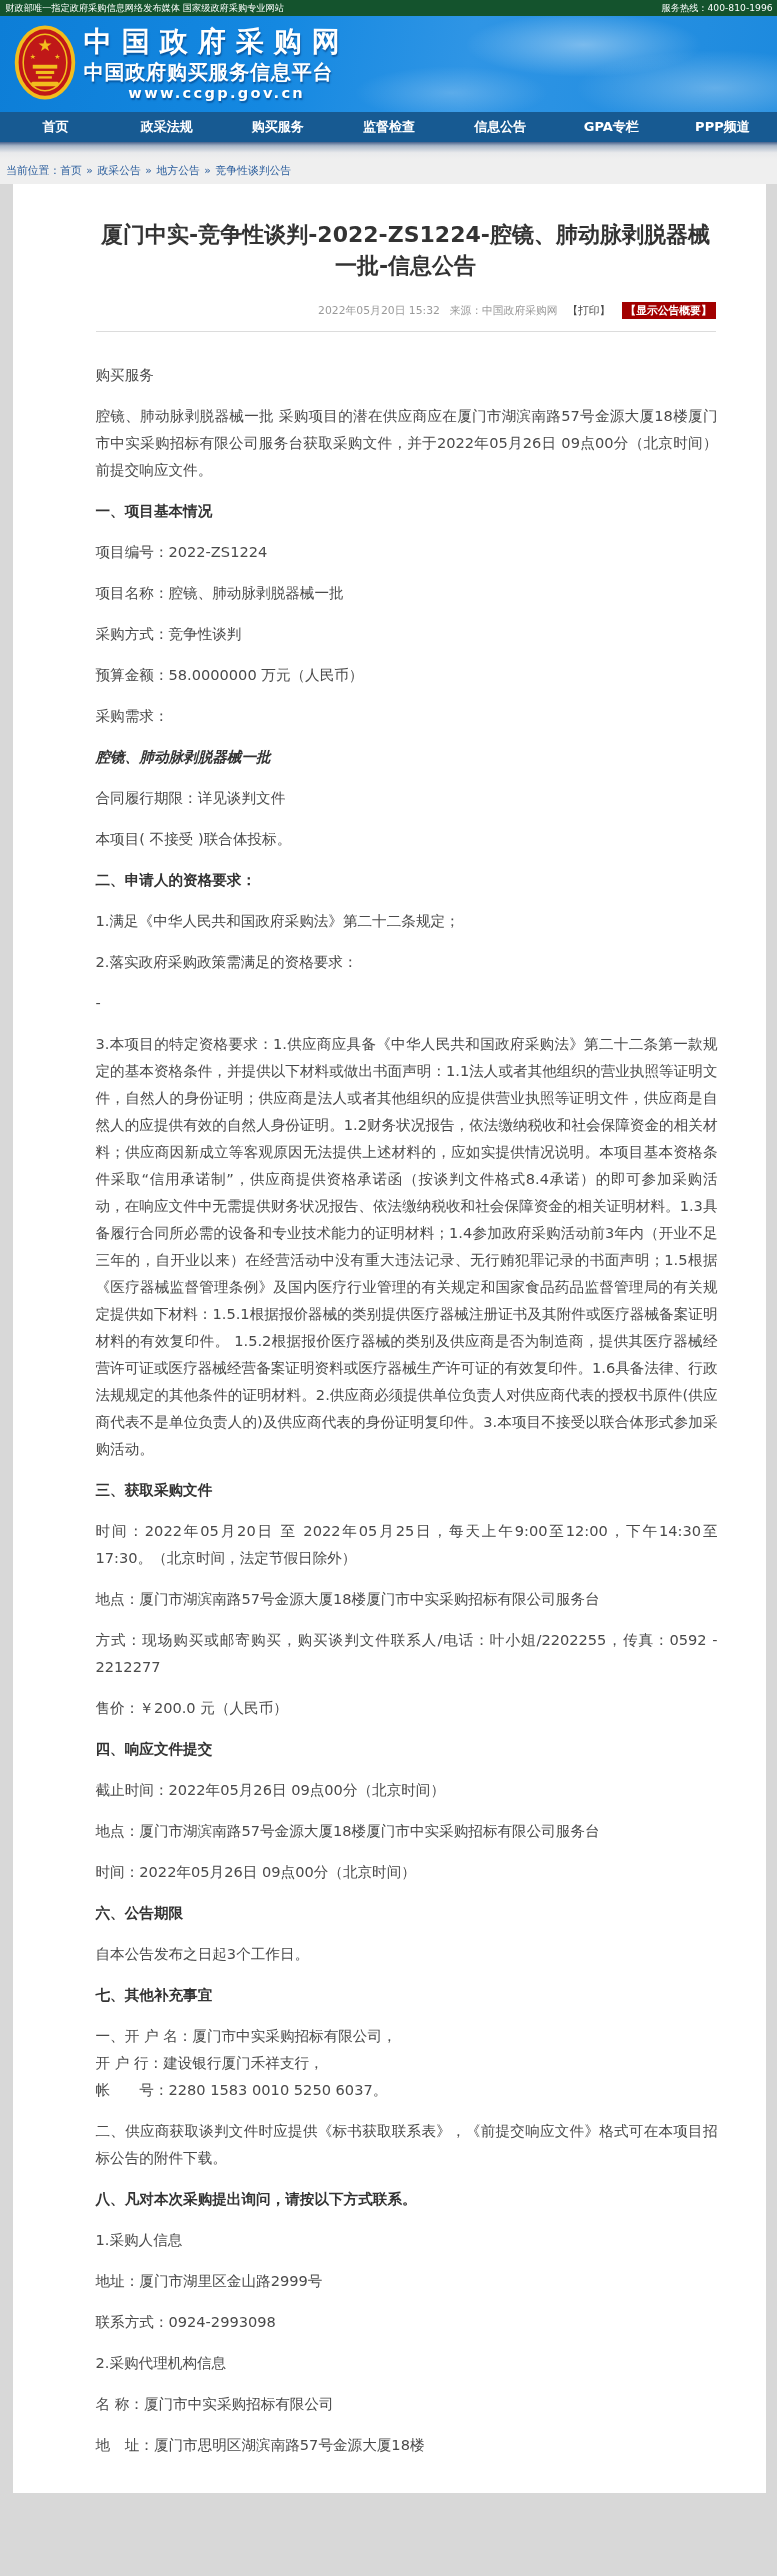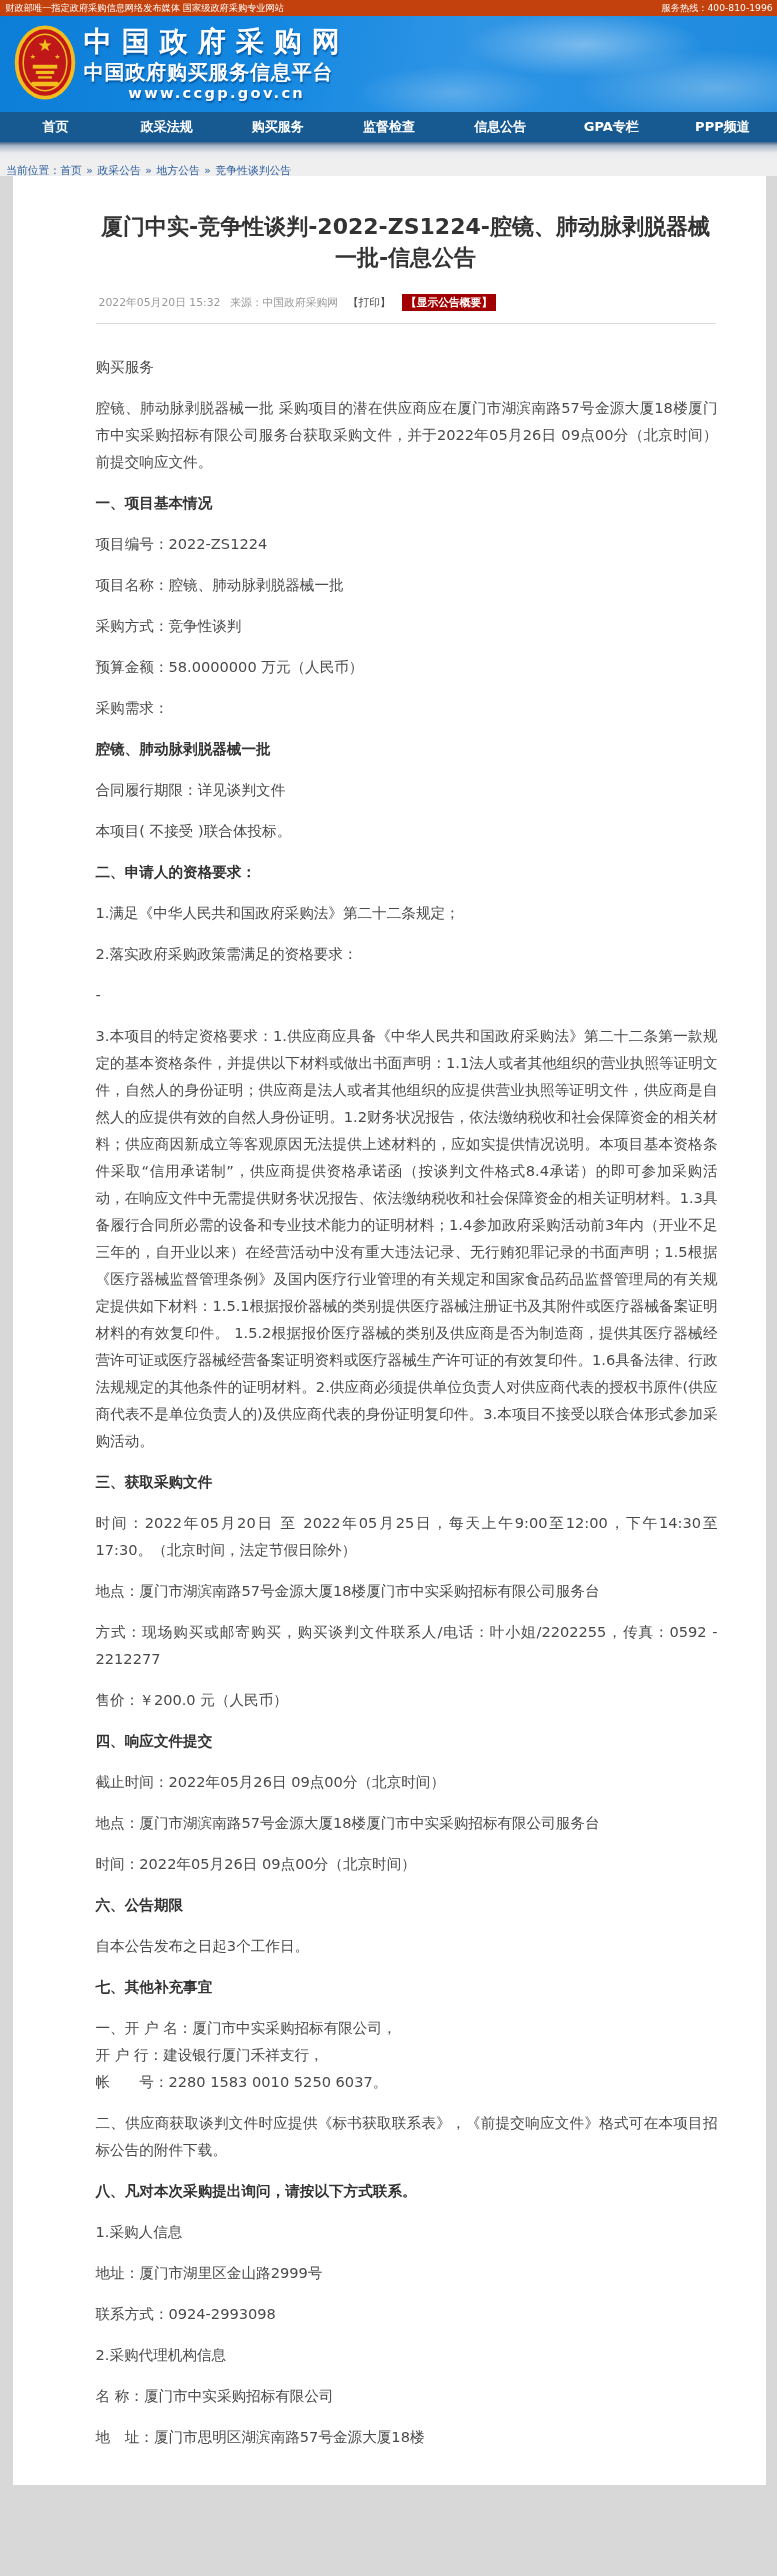--- a/index.html
+++ b/index.html
@@ -4,21 +4,21 @@
 <style>
   * { box-sizing: border-box; }
   html,body { margin:0; padding:0; }
   body {
     width:778px; margin:0 auto;
     background:#d8d8d8;
     font-family:"DejaVu Sans","Liberation Sans",sans-serif;
   }
   
   .topbar {
-    height:16px; background:#c2410c; color:#fff;
+    height:16px; background:#14532d; color:#fff;
     display:flex; justify-content:space-between; align-items:center;
     font-size:9.2px; padding:0 5.4px; white-space:nowrap;
   }
   
   .banner {
     height:96px; position:relative; overflow:hidden;
     background:linear-gradient(100deg,#0d7ed7 0%,#1488e1 35%,#2f95e5 60%,#1d8ade 100%);
     display:flex; align-items:center;
   }
   .banner::after {
@@ -35,47 +35,47 @@
   .platform-name { font-size:20px; font-weight:bold; letter-spacing:0.8px; margin-top:3.1px; }
   .site-url { font-size:14.6px; font-weight:bold; letter-spacing:2.3px; text-align:center; margin-top:2.3px; }
   
   .mainnav { height:30px; background:#175a92; display:flex; align-items:stretch; }
   .mainnav a {
     flex:1; display:flex; align-items:center; justify-content:center;
     color:#fff; font-size:13px; font-weight:bold; text-decoration:none; cursor:pointer;
   }
   
   .crumbbar {
-    height:34px;
+    height:42px;
     background:linear-gradient(180deg,#47628d 0px,#a8b6c8 3.8px,#e9eaec 10.8px,#efefef 17px,#efefef 100%);
     padding:21.5px 0 0 6.2px; font-size:10.8px; color:#2a5d9c;
   }
   .crumbbar a { color:#2a5d9c; text-decoration:none; cursor:pointer; }
   .crumb-sep { margin:0 4.6px; color:#2a5d9c; }
   
   .card { width:753px; margin:0 auto; background:#fff; padding-bottom:35px; }
   .article-head { padding:35px 50px 0 83px; }
   .page-title {
     font-size:22px; font-weight:bold; color:#333;
     text-align:center; line-height:31px; margin:0;
   }
-  .article-meta { text-align:left; margin-top:21px; font-size:10.8px; color:#999; }
+  .article-meta { text-align:right; margin-top:21px; font-size:10.8px; color:#999; }
   .article-meta .m { margin:0 3.1px; }
   .print-link { color:#4a4a4a; cursor:pointer; }
   .summary-btn {
     display:inline-block; background:#a20000; color:#fff; font-weight:bold;
     padding:1.5px 3.8px; margin-left:4.6px; cursor:pointer;
   }
   .title-divider { border:none; border-top:0.8px solid #dcdcdc; margin:11.5px 0 0 0; }
   
   .content { padding:0 48px 0 83px; font-size:14.6px; color:#4a4a4a; }
   .content p { margin:14px 0 0 0; line-height:27px; text-align:justify; }
   .content p:first-child { margin-top:29px; }
   .content p.h { color:#333; font-weight:bold; }
-  .content p.b { color:#333; font-weight:bold; }
+  .content p.b { color:#333; font-weight:bold;font-style:italic; }
   .content p.pre { white-space:pre-line; }
 </style>
 </head>
 <body>
 
 <div class="topbar">
   <span>财政部唯一指定政府采购信息网络发布媒体 国家级政府采购专业网站</span>
   <span>服务热线：400-810-1996</span>
 </div>
 

